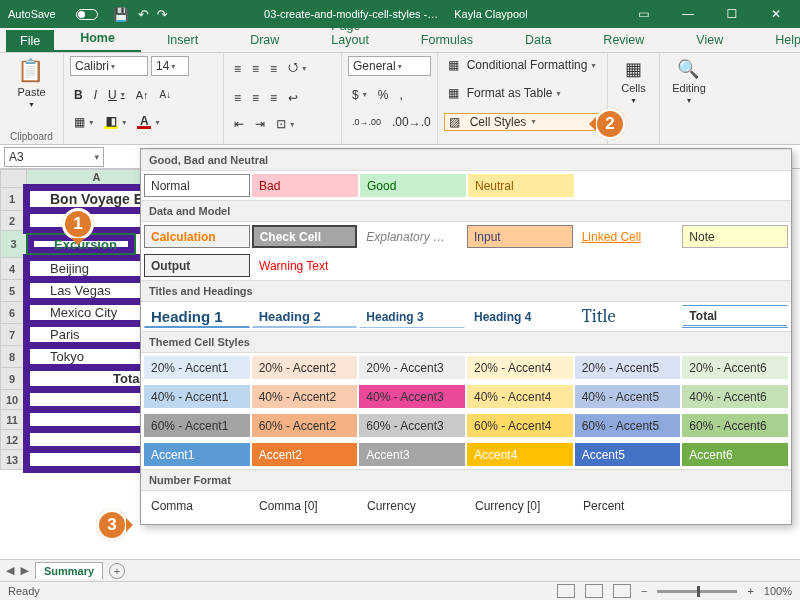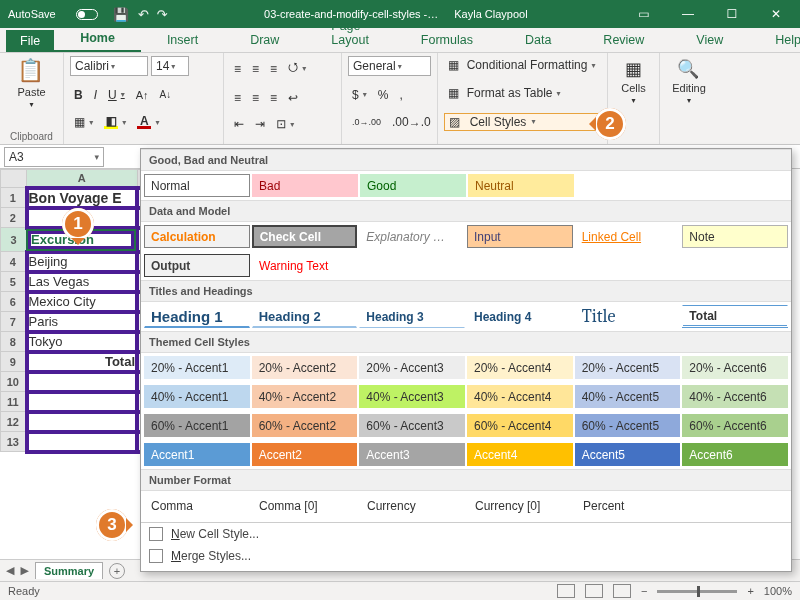--- a/index.html
+++ b/index.html
@@ -46,21 +46,21 @@
   .namebox .ddicon { margin-left:auto; font-size:9px; color:#666;}
 
   
   .gridwrap { position:relative; height:380px; overflow:hidden; background:#fff;}
   table.grid { border-collapse:collapse; }
   .colhdr { background:#e6e6e6; border:1px solid #ccc; font-size:11px; color:#555; text-align:center; height:18px; width:64px;}
   .colhdr.active { background:#cfe8d8; }
   .rowhdr { background:#e6e6e6; border:1px solid #ccc; font-size:11px; color:#555; text-align:center; width:26px; height:20px;}
   .rowhdr.active { background:#cfe8d8; }
   .corner { background:#e6e6e6; border:1px solid #ccc; width:26px; height:18px;}
-  td.cell { border:4px solid #4c1d95; height:20px; padding:0 0; font-size:13px; width:108px; white-space:nowrap;}
+  td.cell { border:7px solid #4c1d95; height:20px; padding:0 20px; font-size:13px; width:108px; white-space:nowrap;}
   td.cell.sel { outline:2px solid #217346; outline-offset:-1px; font-weight:bold; color:#217346;}
   td.cell.header { font-weight:bold; font-size:14px;}
   td.cell.total { font-weight:bold; text-align:right;}
 
   
   .sheettabs { position:absolute; bottom:19px; left:0; right:0; height:22px; background:#f3f2f1; border-top:1px solid #ccc; display:flex; align-items:center; font-size:11px; color:#666; padding:0 6px; gap:6px;}
   .sheettab { border:1px solid #aaa; border-bottom:none; background:#fff; padding:2px 8px; color:#217346; font-weight:600;}
   .addsheet { width:16px; height:16px; border:1px solid #999; border-radius:50%; display:flex; align-items:center; justify-content:center;}
 
   
@@ -351,21 +351,21 @@
     <div class="gitem" style="background:#deebf7">20% - Accent1</div>
     <div class="gitem" style="background:#fbe5d6">20% - Accent2</div>
     <div class="gitem" style="background:#ededed">20% - Accent3</div>
     <div class="gitem" style="background:#fff2cc">20% - Accent4</div>
     <div class="gitem" style="background:#d9e2f3">20% - Accent5</div>
     <div class="gitem" style="background:#e2efda">20% - Accent6</div>
   </div>
   <div class="grow2">
     <div class="gitem" style="background:#bdd7ee">40% - Accent1</div>
     <div class="gitem" style="background:#f8cbad">40% - Accent2</div>
-    <div class="gitem" style="background:#bef264">40% - Accent3</div>
+    <div class="gitem" style="background:#ec4899">40% - Accent3</div>
     <div class="gitem" style="background:#ffe699">40% - Accent4</div>
     <div class="gitem" style="background:#b4c6e7">40% - Accent5</div>
     <div class="gitem" style="background:#c5e0b4">40% - Accent6</div>
   </div>
   <div class="grow2">
     <div class="gitem" style="background:#a3a3a3">60% - Accent1</div>
     <div class="gitem" style="background:#f4b183">60% - Accent2</div>
     <div class="gitem" style="background:#c9c9c9">60% - Accent3</div>
     <div class="gitem" style="background:#ffd966">60% - Accent4</div>
     <div class="gitem" style="background:#8ea9db;">60% - Accent5</div>
@@ -379,30 +379,20 @@
     <div class="gitem" style="background:#4472c4;color:#fff">Accent5</div>
     <div class="gitem" style="background:#70ad47;color:#fff">Accent6</div>
   </div>
   <div class="ghdr">Number Format</div>
   <div class="grow2">
     <div class="gitem">Comma</div>
     <div class="gitem">Comma [0]</div>
     <div class="gitem">Currency</div>
     <div class="gitem">Currency [0]</div>
     <div class="gitem">Percent</div>
-  </div>
-  <div style="border-top:1px solid #ccc;margin-top:2px">
-    <div class="gmenu">
-        <span class="mi"></span>
-        <span><u>N</u>ew Cell Style...</span>
-      </div>
-    <div class="gmenu">
-        <span class="mi"></span>
-        <span><u>M</u>erge Styles...</span>
-      </div>
   </div>
 </div>
 
 <div class="callout c1">1</div>
 <div class="callout c2">2</div>
 <div class="callout c3">3</div>
 
 <div class="sheettabs">
   <span>◀</span>
   <span>▶</span>

